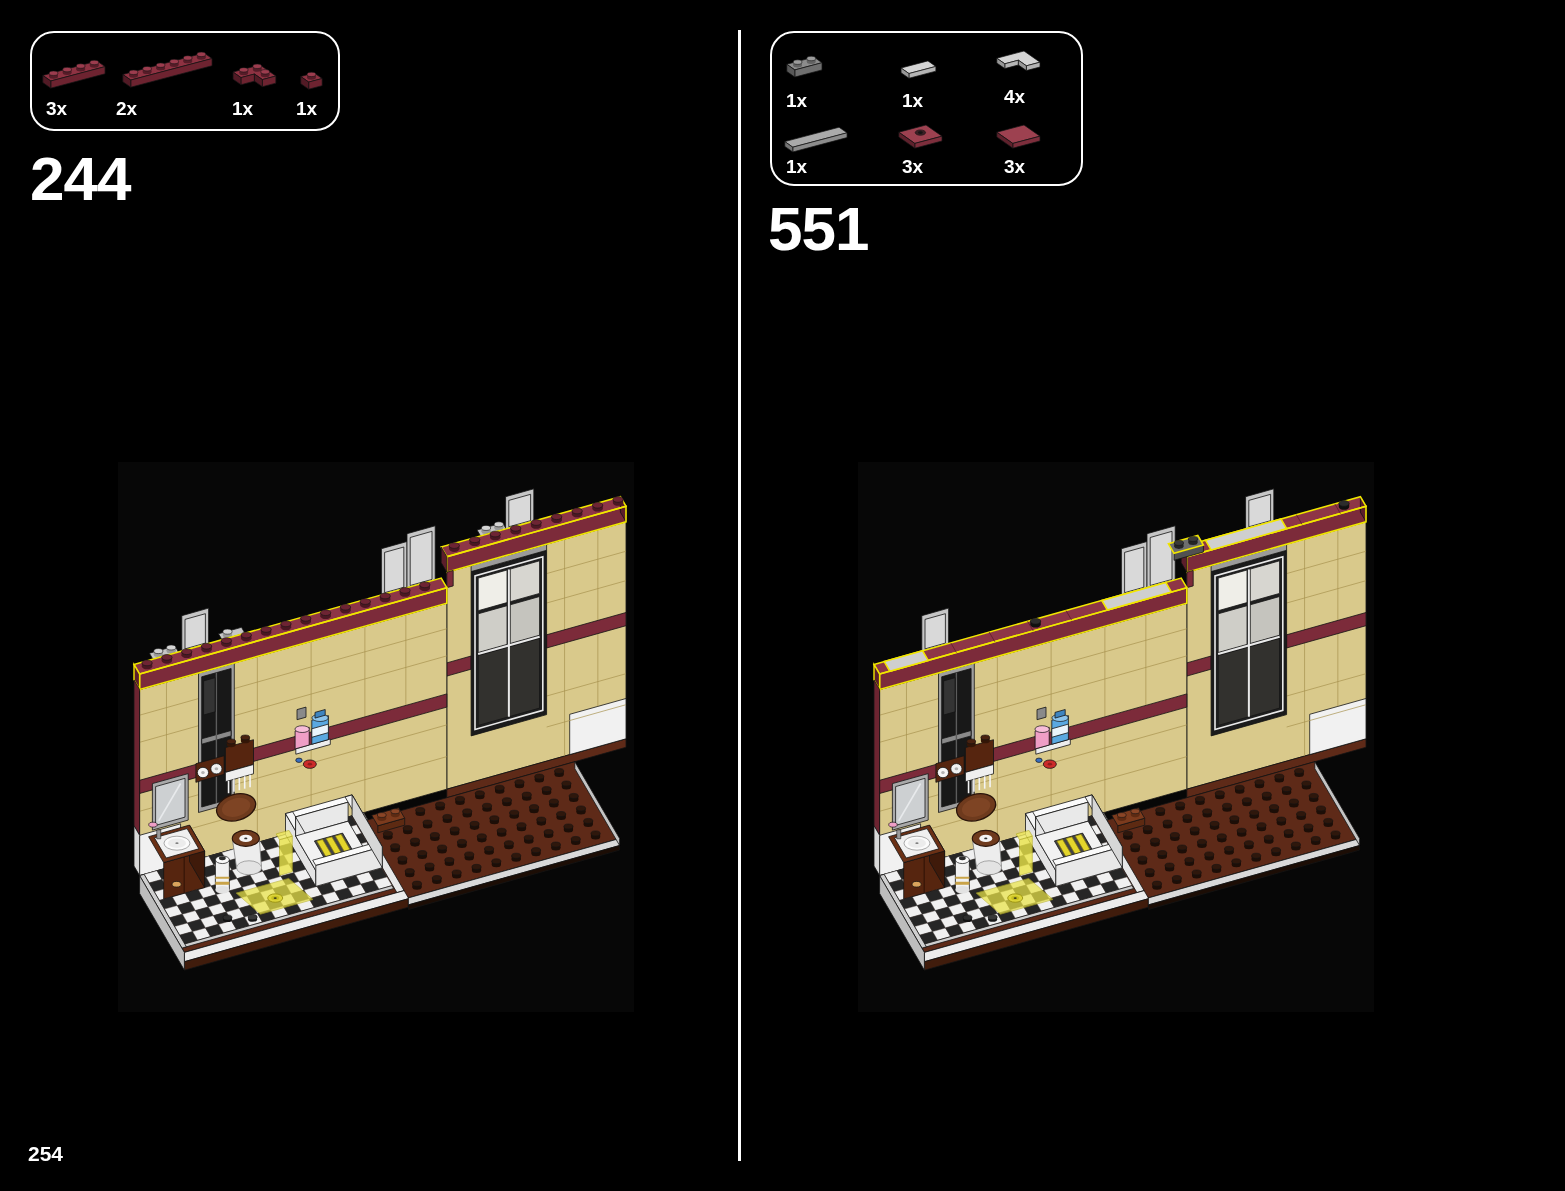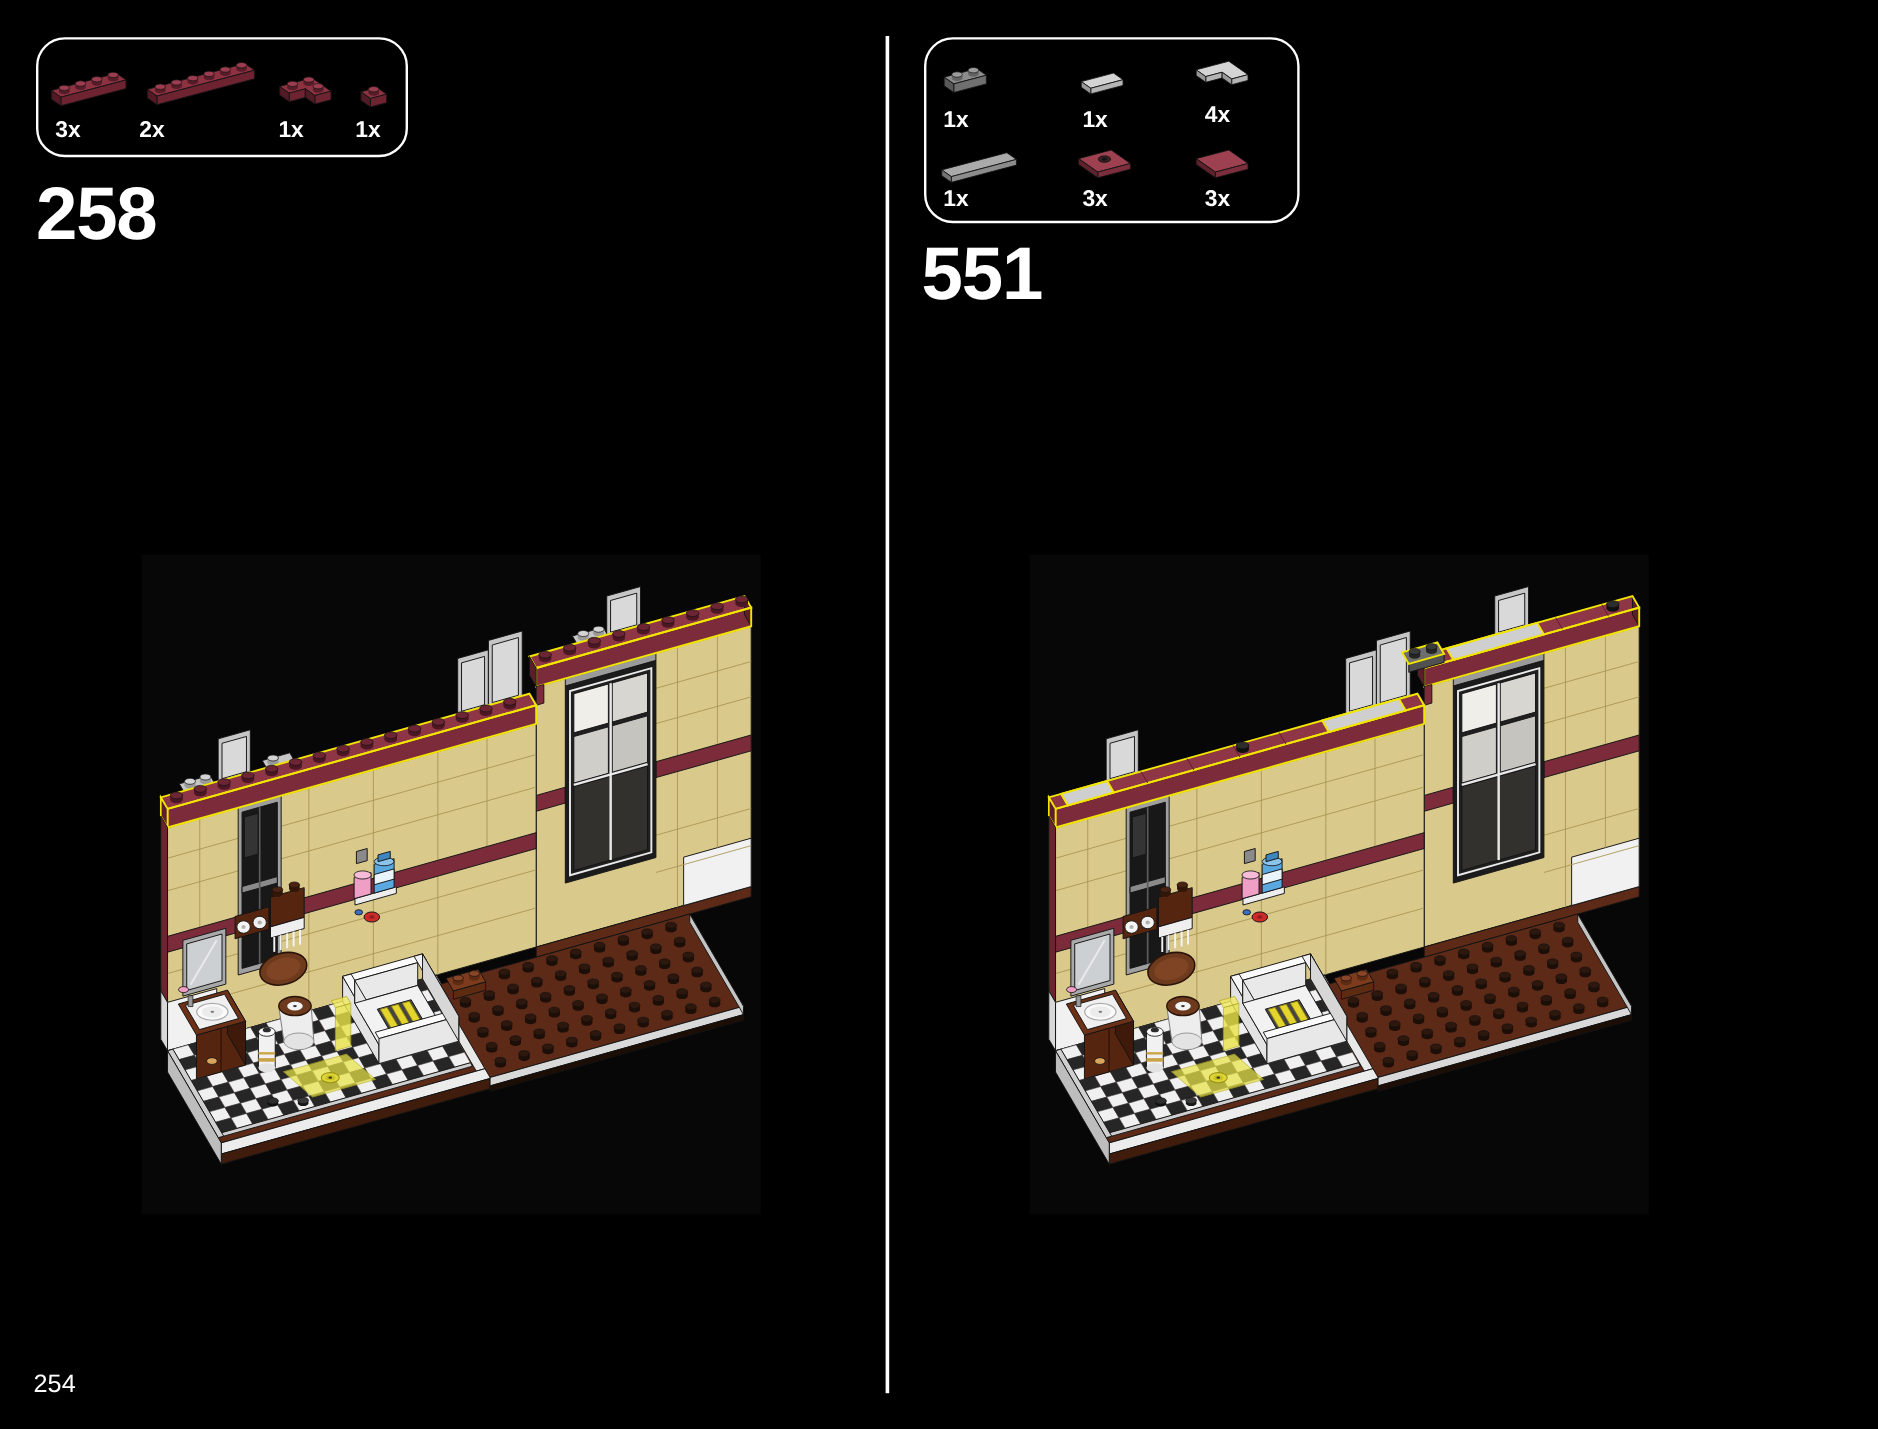--- a/index.html
+++ b/index.html
@@ -11,21 +11,21 @@
   .slot{position:absolute;}
   .slot svg{display:block;}
   .cnt{position:absolute;color:#fff;font-weight:bold;font-size:19px;line-height:1;}
   .stepnum{position:absolute;color:#fff;font-weight:bold;font-size:62px;line-height:1;letter-spacing:-1px;}
   #num344{left:30px;top:148px;}
   #num345{left:768px;top:198px;}
   .illo{position:absolute;width:516px;height:550px;background:#070707;}
   #illo344{left:118px;top:462px;}
   #illo345{left:858px;top:462px;}
   #divider{position:absolute;left:738px;top:30px;width:3px;height:1131px;background:#fff;}
-  #pagenum{position:absolute;left:28px;top:1142px;color:#fff;font-weight:normal;font-size:21px;}
+  #pagenum{position:absolute;left:28px;top:1142px;color:#fff;font-weight:bold;font-size:21px;}
 </style>
 </head>
 <body>
 
 <div class="partsbox" id="box344">
     <div class="slot" style="left: 6px; top: 16px;">
       <svg viewBox="0 0 104 60" width="83" height="48">
         <polygon points="6.0,33.0 74.0,15.0 84.0,22.0 16.0,40.0" fill="#8e3242" stroke="#141414" stroke-width="0.9"></polygon>
         <polygon points="16.0,40.0 84.0,22.0 84.0,31.0 16.0,49.0" fill="#6d2330" stroke="#141414" stroke-width="0.9"></polygon>
         <polygon points="6.0,33.0 16.0,40.0 16.0,49.0 6.0,42.0" fill="#521a25" stroke="#141414" stroke-width="0.9"></polygon>
@@ -95,21 +95,21 @@
         <polygon points="16.0,26.5 33.0,22.0 33.0,31.0 16.0,35.5" fill="#6d2330" stroke="#141414" stroke-width="0.9"></polygon>
         <polygon points="6.0,19.5 16.0,26.5 16.0,35.5 6.0,28.5" fill="#521a25" stroke="#141414" stroke-width="0.9"></polygon>
         <polygon points="14,20.75 25,20.75 25,16.75 14,16.75" fill="#561c28"></polygon>
         <ellipse cx="19.5" cy="20.75" rx="5.5" ry="2.8" fill="#561c28"></ellipse>
         <ellipse cx="19.5" cy="16.75" rx="5.5" ry="2.8" fill="#9c3c4e" stroke="#141414" stroke-width="0.7"></ellipse>
       </svg>
     </div>
     <div class="cnt" style="left: 264px; top: 66px;">1x</div>
   </div>
 
-<div class="stepnum" id="num344">258</div>
+<div class="stepnum" id="num344">244</div>
 
 <div class="illo" id="illo344">
   <svg id="scene344" width="516" height="550" viewBox="0 0 516 550">
       <polygon points="35.3,204.9 60.9,197.7 60.9,190.7 35.3,197.9" fill="#9c9c9c" stroke="#141414" stroke-width="0.8"></polygon>
       <polygon points="31.4,191.2 57.0,184.0 60.9,190.7 35.3,197.9" fill="#c6c6c6" stroke="#141414" stroke-width="0.8"></polygon>
       <polygon points="35.760000000000005,192.585 44.96000000000001,192.585 44.96000000000001,189.085 35.760000000000005,189.085" fill="#9a9a9a"></polygon>
       <ellipse cx="40.36000000000001" cy="192.585" rx="4.6" ry="2.53" fill="#9a9a9a"></ellipse>
       <ellipse cx="40.36000000000001" cy="189.085" rx="4.6" ry="2.53" fill="#d4d4d4" stroke="#141414" stroke-width="0.6"></ellipse>
       <polygon points="48.56,188.98500000000004 57.760000000000005,188.98500000000004 57.760000000000005,185.48500000000004 48.56,185.48500000000004" fill="#9a9a9a"></polygon>
       <ellipse cx="53.160000000000004" cy="188.98500000000004" rx="4.6" ry="2.53" fill="#9a9a9a"></ellipse>

